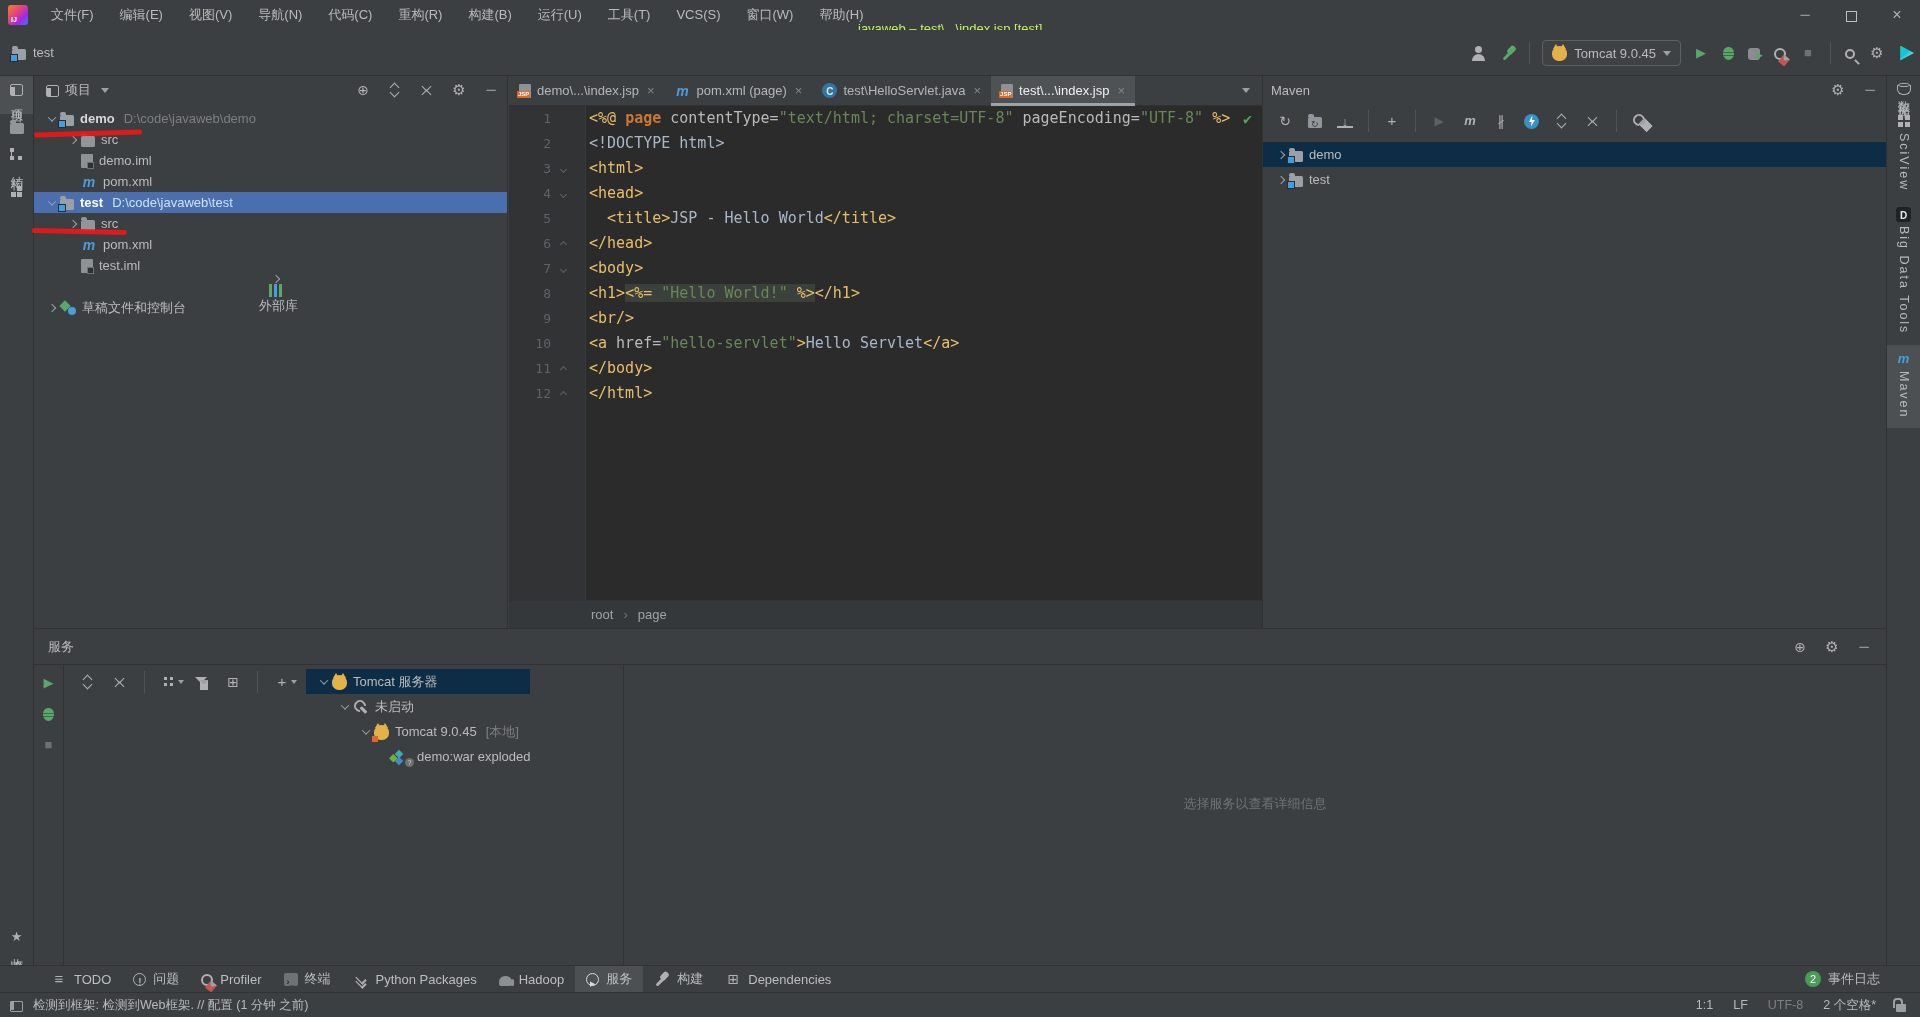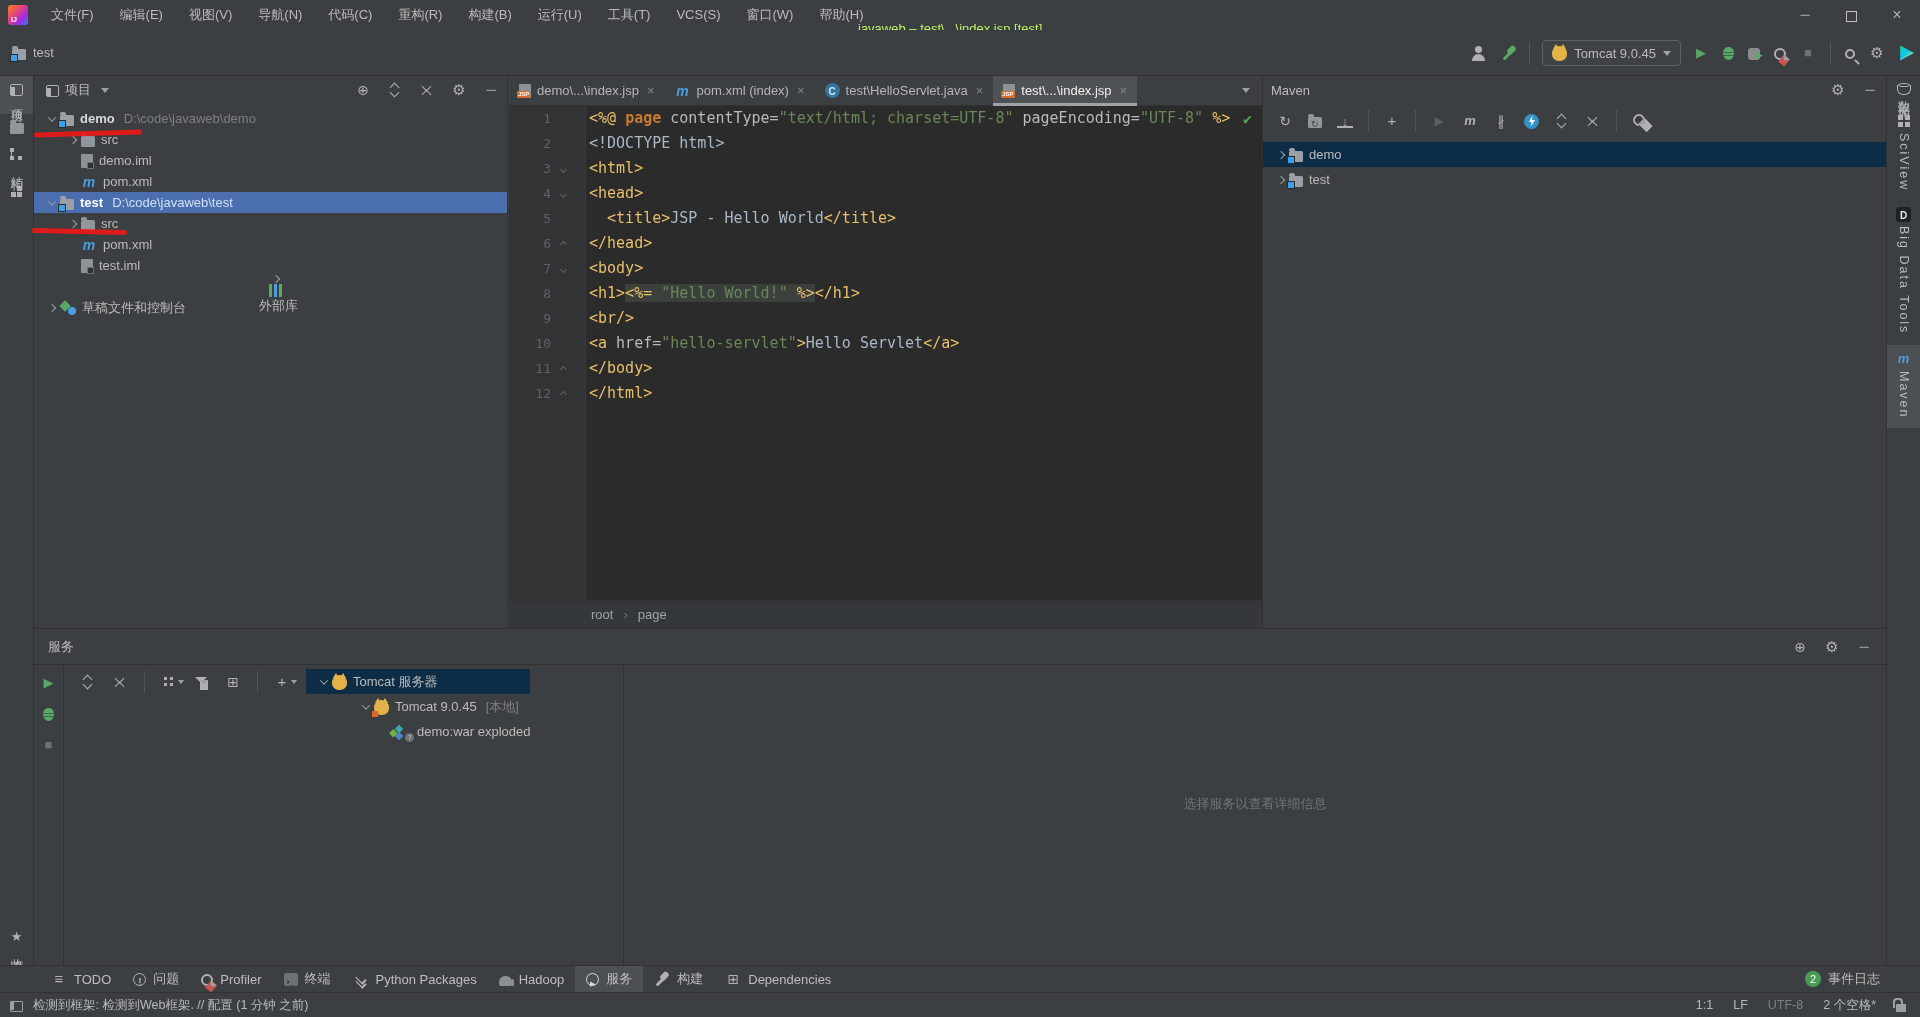--- a/index.html
+++ b/index.html
@@ -445,21 +445,21 @@
   <div id="editor" class="abs">
     <div id="tabbar">
       <span id="tabs-holder" style="display:flex;">
           <div class="etab">
             <i class="ic ic-jsp"></i>
             <span>demo\...\index.jsp</span>
             <span class="x x-glyph"></span>
           </div>
           <div class="etab">
             <i class="ic ic-maven-m"></i>
-            <span>pom.xml (index)</span>
+            <span>pom.xml (page)</span>
             <span class="x x-glyph"></span>
           </div>
           <div class="etab">
             <i class="ic ic-class-c"></i>
             <span>test\HelloServlet.java</span>
             <span class="x x-glyph"></span>
           </div>
           <div class="etab active">
             <i class="ic ic-jsp"></i>
             <span>test\...\index.jsp</span>
@@ -636,20 +636,27 @@
             <i class="tb-sep"></i>
             <i class="ic ic-add ic-dropdown"></i>
           </div>
         <div class="tree" id="services-tree">
             <div class="trow sel-dim" style="padding-left: 10px; height: 25px;">
               <span class="chev-slot">
                 <i class="chev d"></i>
               </span>
               <i class="ic ic-tomcat"></i>
               <span class="lbl">Tomcat 服务器</span>
+            </div>
+            <div class="trow" style="padding-left: 31px; height: 25px;">
+              <span class="chev-slot">
+                <i class="chev d"></i>
+              </span>
+              <i class="ic ic-wrench"></i>
+              <span class="lbl">未启动</span>
             </div>
             <div class="trow" style="padding-left: 52px; height: 25px;">
               <span class="chev-slot">
                 <i class="chev d"></i>
               </span>
               <i class="ic ic-tomcat badge">
                 <span class="b"></span>
               </i>
               <span class="lbl">Tomcat 9.0.45</span>
               <span class="path"> [本地]</span>

